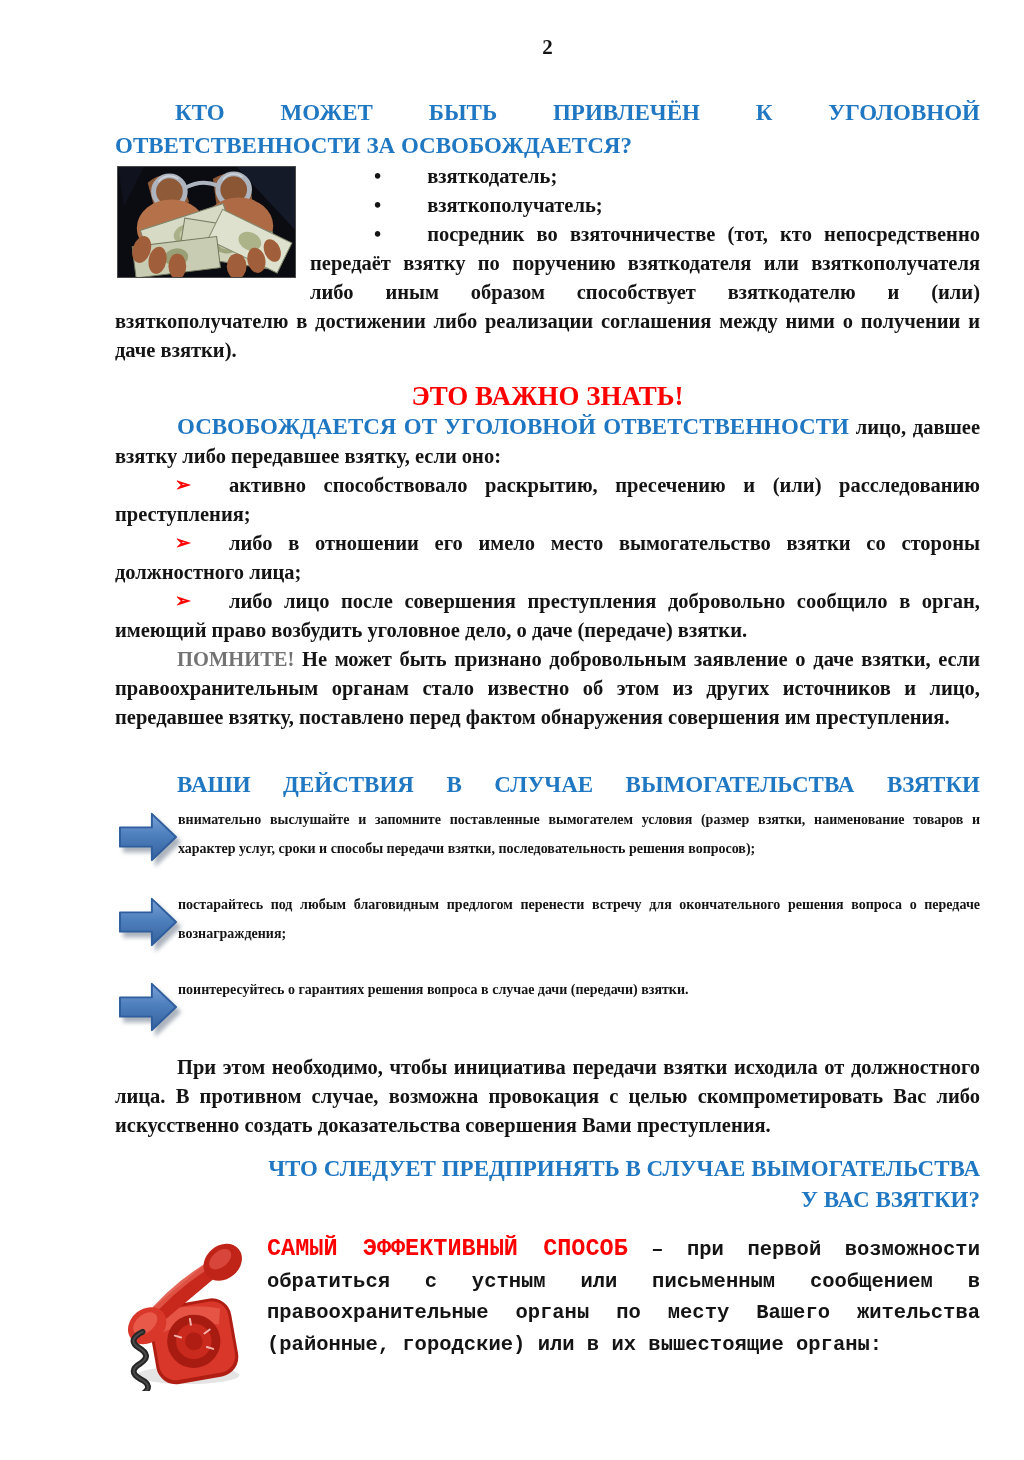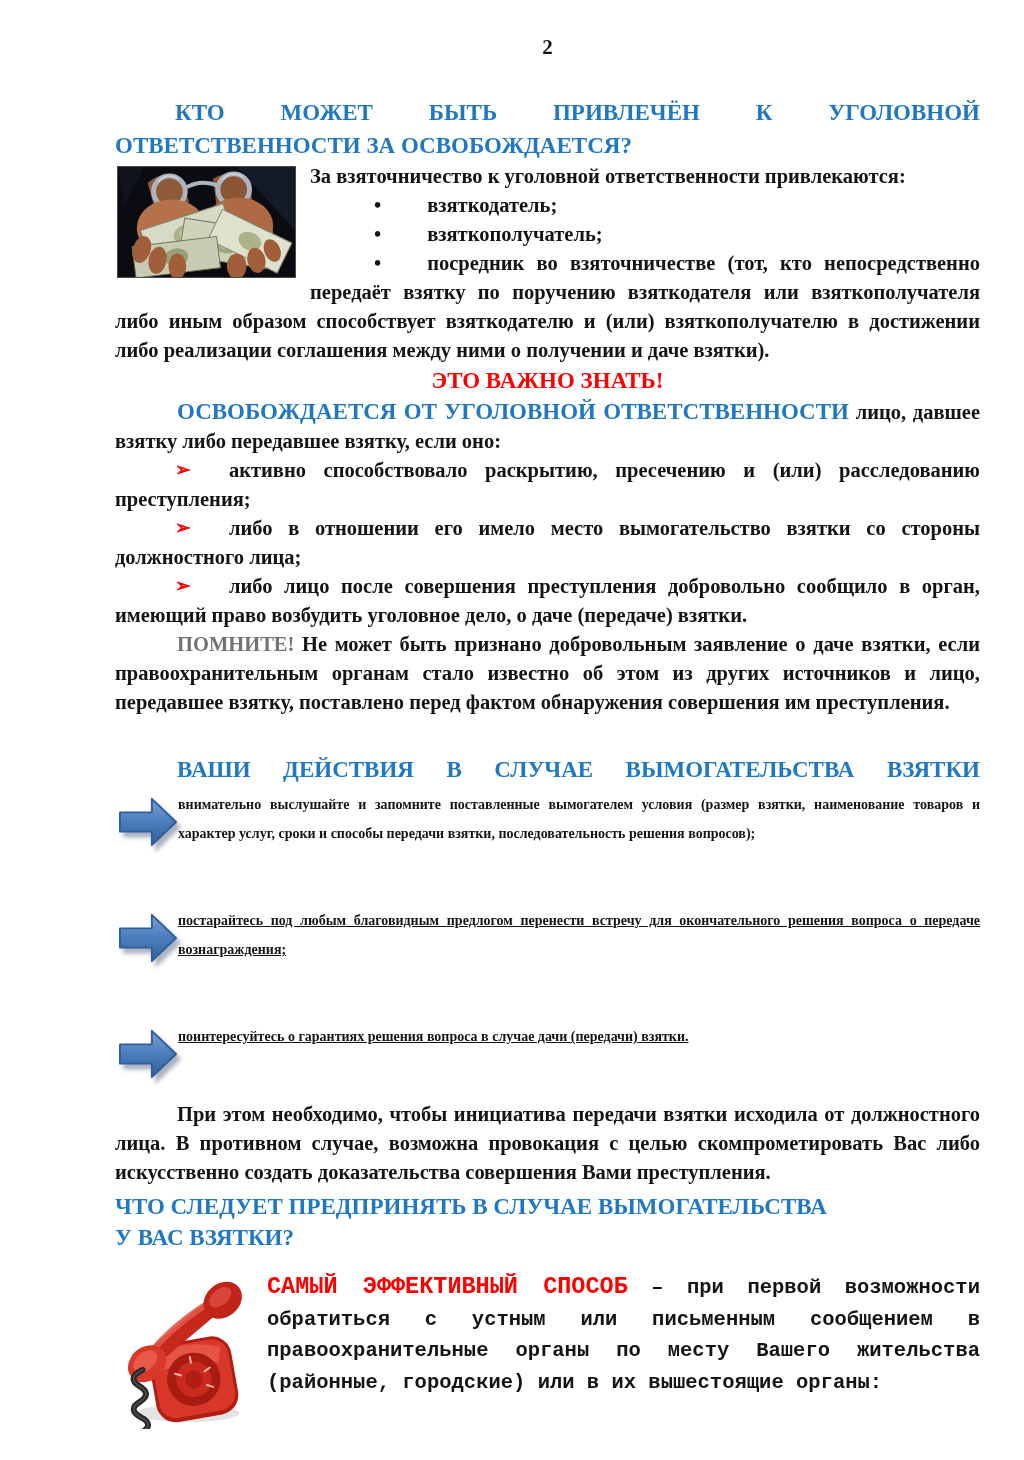--- a/index.html
+++ b/index.html
@@ -21,38 +21,38 @@
   .ind { text-indent:62px; }
 
   .who-sec::after, .phone-sec::after { content:""; display:block; clear:both; }
 
   .handimg { float:left; width:179px; height:112px; border:1px solid #4a4a4a;
              margin:4px 14px 2px 2px; background:#0b0b12; }
   .handimg svg { display:block; width:100%; height:100%; }
 
   .bdot { display:inline-block; margin-left:64px; margin-right:46px; }
 
-  .red-h { color:#FF0000; font-size:23px; line-height:32px; text-align:center; margin-top:0; }
+  .red-h { color:#FF0000; font-size:27px; line-height:32px; text-align:center; margin-top:15px; }
   .blue-big { color:#2077C2; font-size:23px; }
   .red-label { color:#737373; }
 
   .marker { color:#FF0000; display:inline-block; margin-left:60px; margin-right:38px;
             font-size:19px; transform:translateY(-1px); }
 
   .actions-list { margin-top:4px; }
   .action { position:relative; padding-left:63px; font-size:14px; line-height:29px;
             text-align:justify; min-height:58px; }
-  .action + .action { margin-top:58px;text-decoration:underline; }
+  .action + .action { margin-top:27px; }
   .arrow-wrap { position:absolute; left:2px; top:4px; width:62px; height:56px;
                 filter:drop-shadow(4px 5px 2px rgba(104,116,134,.55)); }
   .arrow-wrap svg { display:block; width:62px; height:56px; }
 
   .note { margin-top:20px; }
 
-  .h3 { color:#2077C2; font-size:23px; line-height:31px; text-align:left; margin-top:4px; }
+  .h3 { color:#2077C2; font-size:23px; line-height:31px; text-align:right; margin-top:13px; }
 
   .phone-sec { margin-top:18px;font-family:Liberation Mono, monospace; }
   .phoneimg { float:left; width:148px; height:150px; margin:8px 10px 0 -6px; }
   .phoneimg svg { display:block; width:100%; height:100%; }
   .phone-text { font-size:20.5px; line-height:31.5px; text-align:justify; }
   .phone-label { color:#FF0000; font-size:23.5px; }
 
   .defs-holder { position:absolute; width:0; height:0; overflow:hidden; }
 </style>
 </head>
@@ -120,21 +120,20 @@
           <g fill="#a05f3a">
             <ellipse cx="24" cy="84" rx="9" ry="14" transform="rotate(18 24 84)"></ellipse>
             <ellipse cx="40" cy="95" rx="9" ry="14" transform="rotate(10 40 95)"></ellipse>
             <ellipse cx="60" cy="101" rx="9" ry="13"></ellipse>
             <ellipse cx="120" cy="101" rx="10" ry="13"></ellipse>
             <ellipse cx="140" cy="95" rx="9" ry="13" transform="rotate(-12 140 95)"></ellipse>
             <ellipse cx="156" cy="85" rx="8" ry="12" transform="rotate(-22 156 85)"></ellipse>
           </g>
         </svg>
       </span>
-      <p class="body">За взяточничество к уголовной ответственности привлекаются:</p>
       <p class="body"><span class="bdot">•</span><span>взяткодатель;</span></p>
       <p class="body"><span class="bdot">•</span><span>взяткополучатель;</span></p>
       <p class="body"><span class="bdot">•</span><span>посредник во взяточничестве (тот, кто непосредственно передаёт взятку по поручению взяткодателя или взяткополучателя либо иным образом способствует взяткодателю и (или) взяткополучателю в достижении либо реализации соглашения между ними о получении и даче взятки).</span></p>
     </div>
 
     <div class="red-h">ЭТО ВАЖНО ЗНАТЬ!</div>
 
     <p class="body ind"><span class="blue-big">ОСВОБОЖДАЕТСЯ ОТ УГОЛОВНОЙ ОТВЕТСТВЕННОСТИ</span><span> лицо, давшее взятку либо передавшее взятку, если оно:</span></p>
 
     <p class="body"><span class="marker">➢</span><span>активно способствовало раскрытию, пресечению и (или) расследованию преступления;</span></p>

